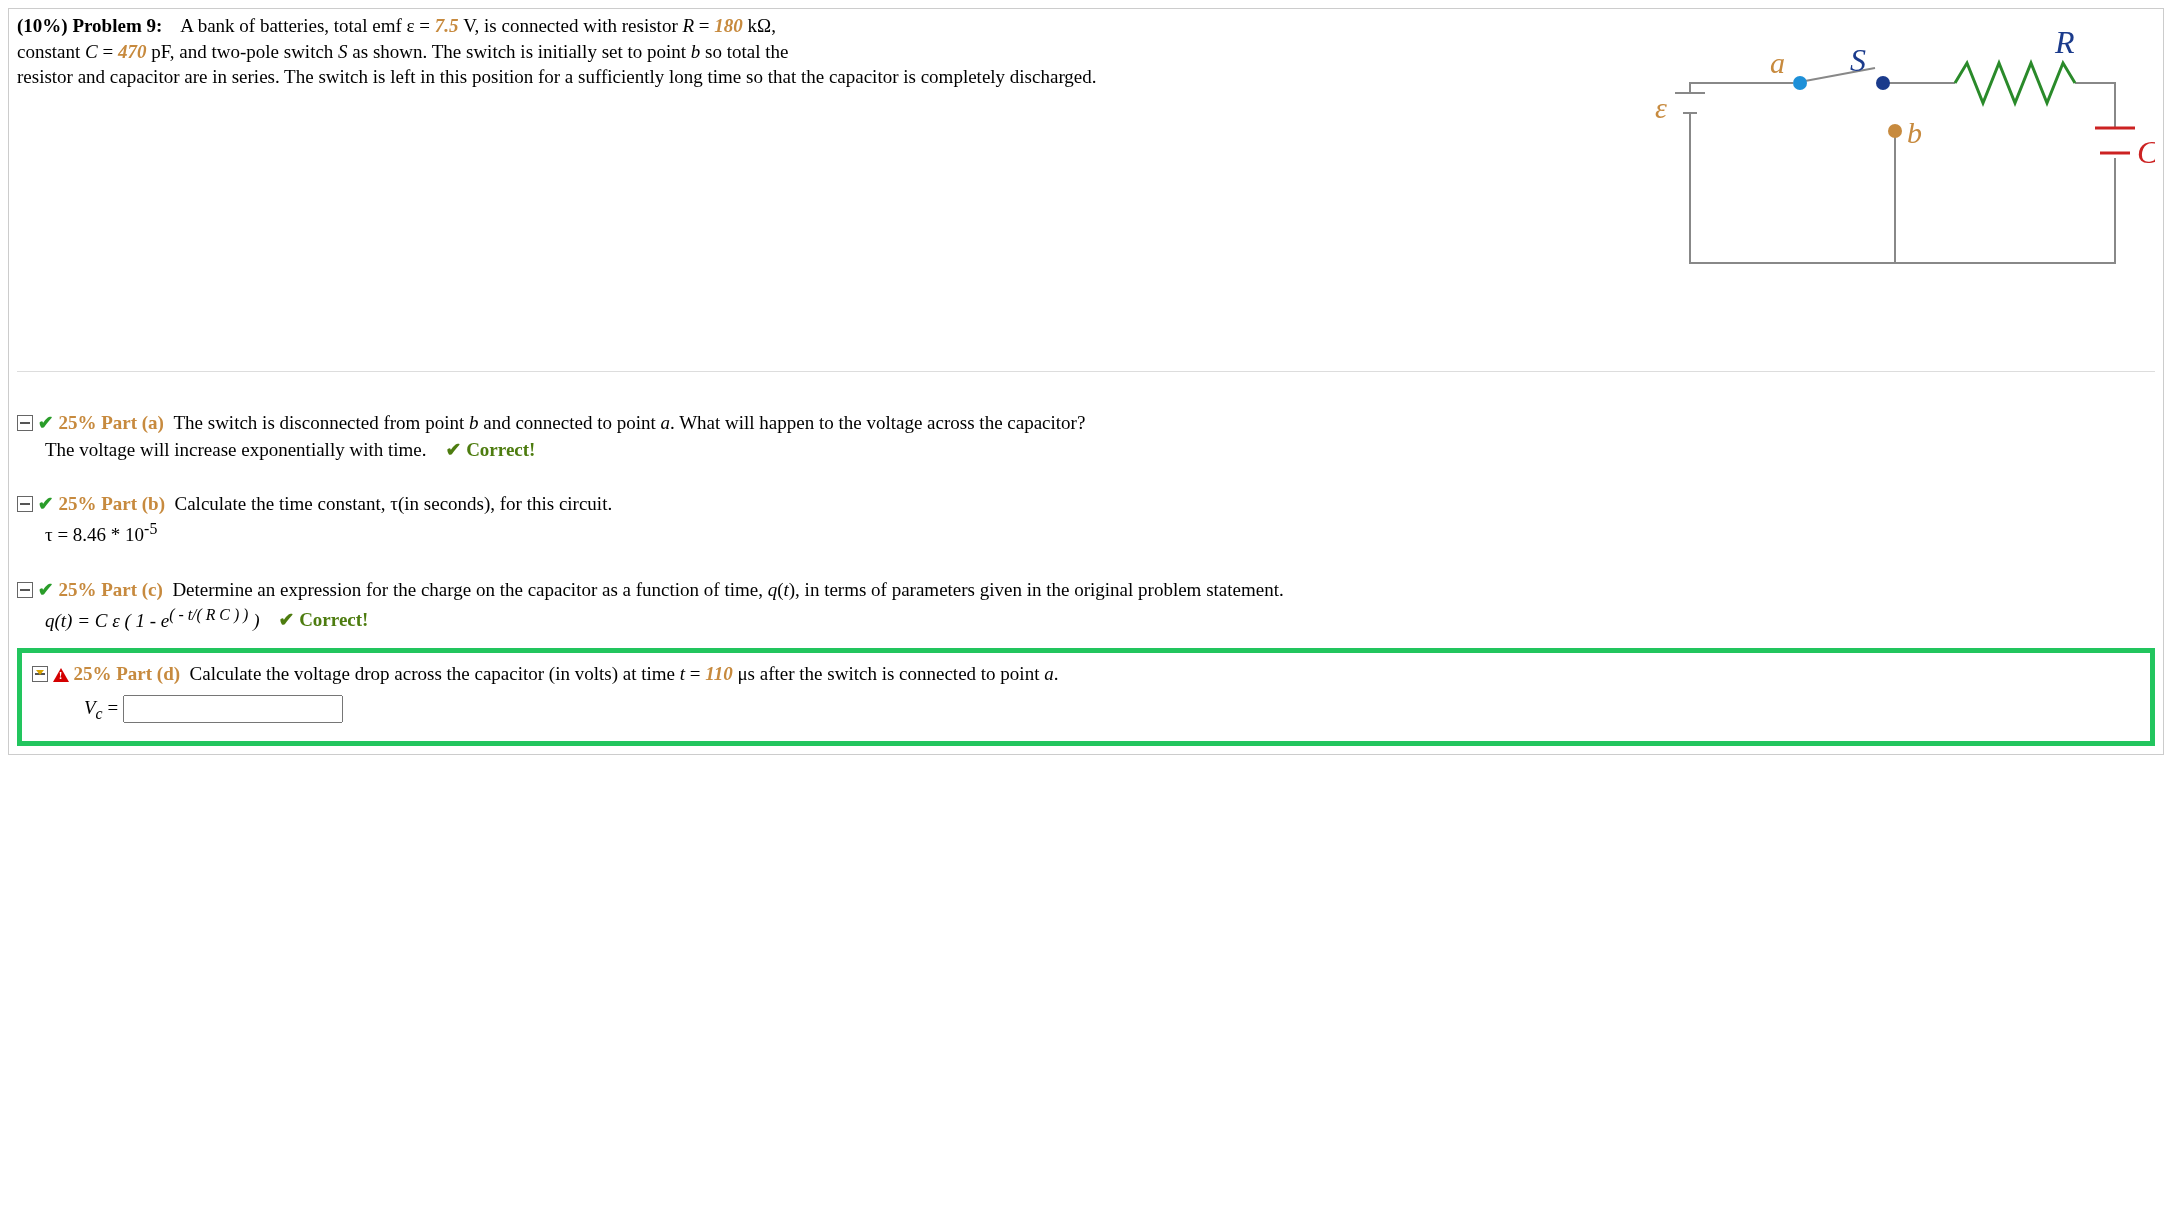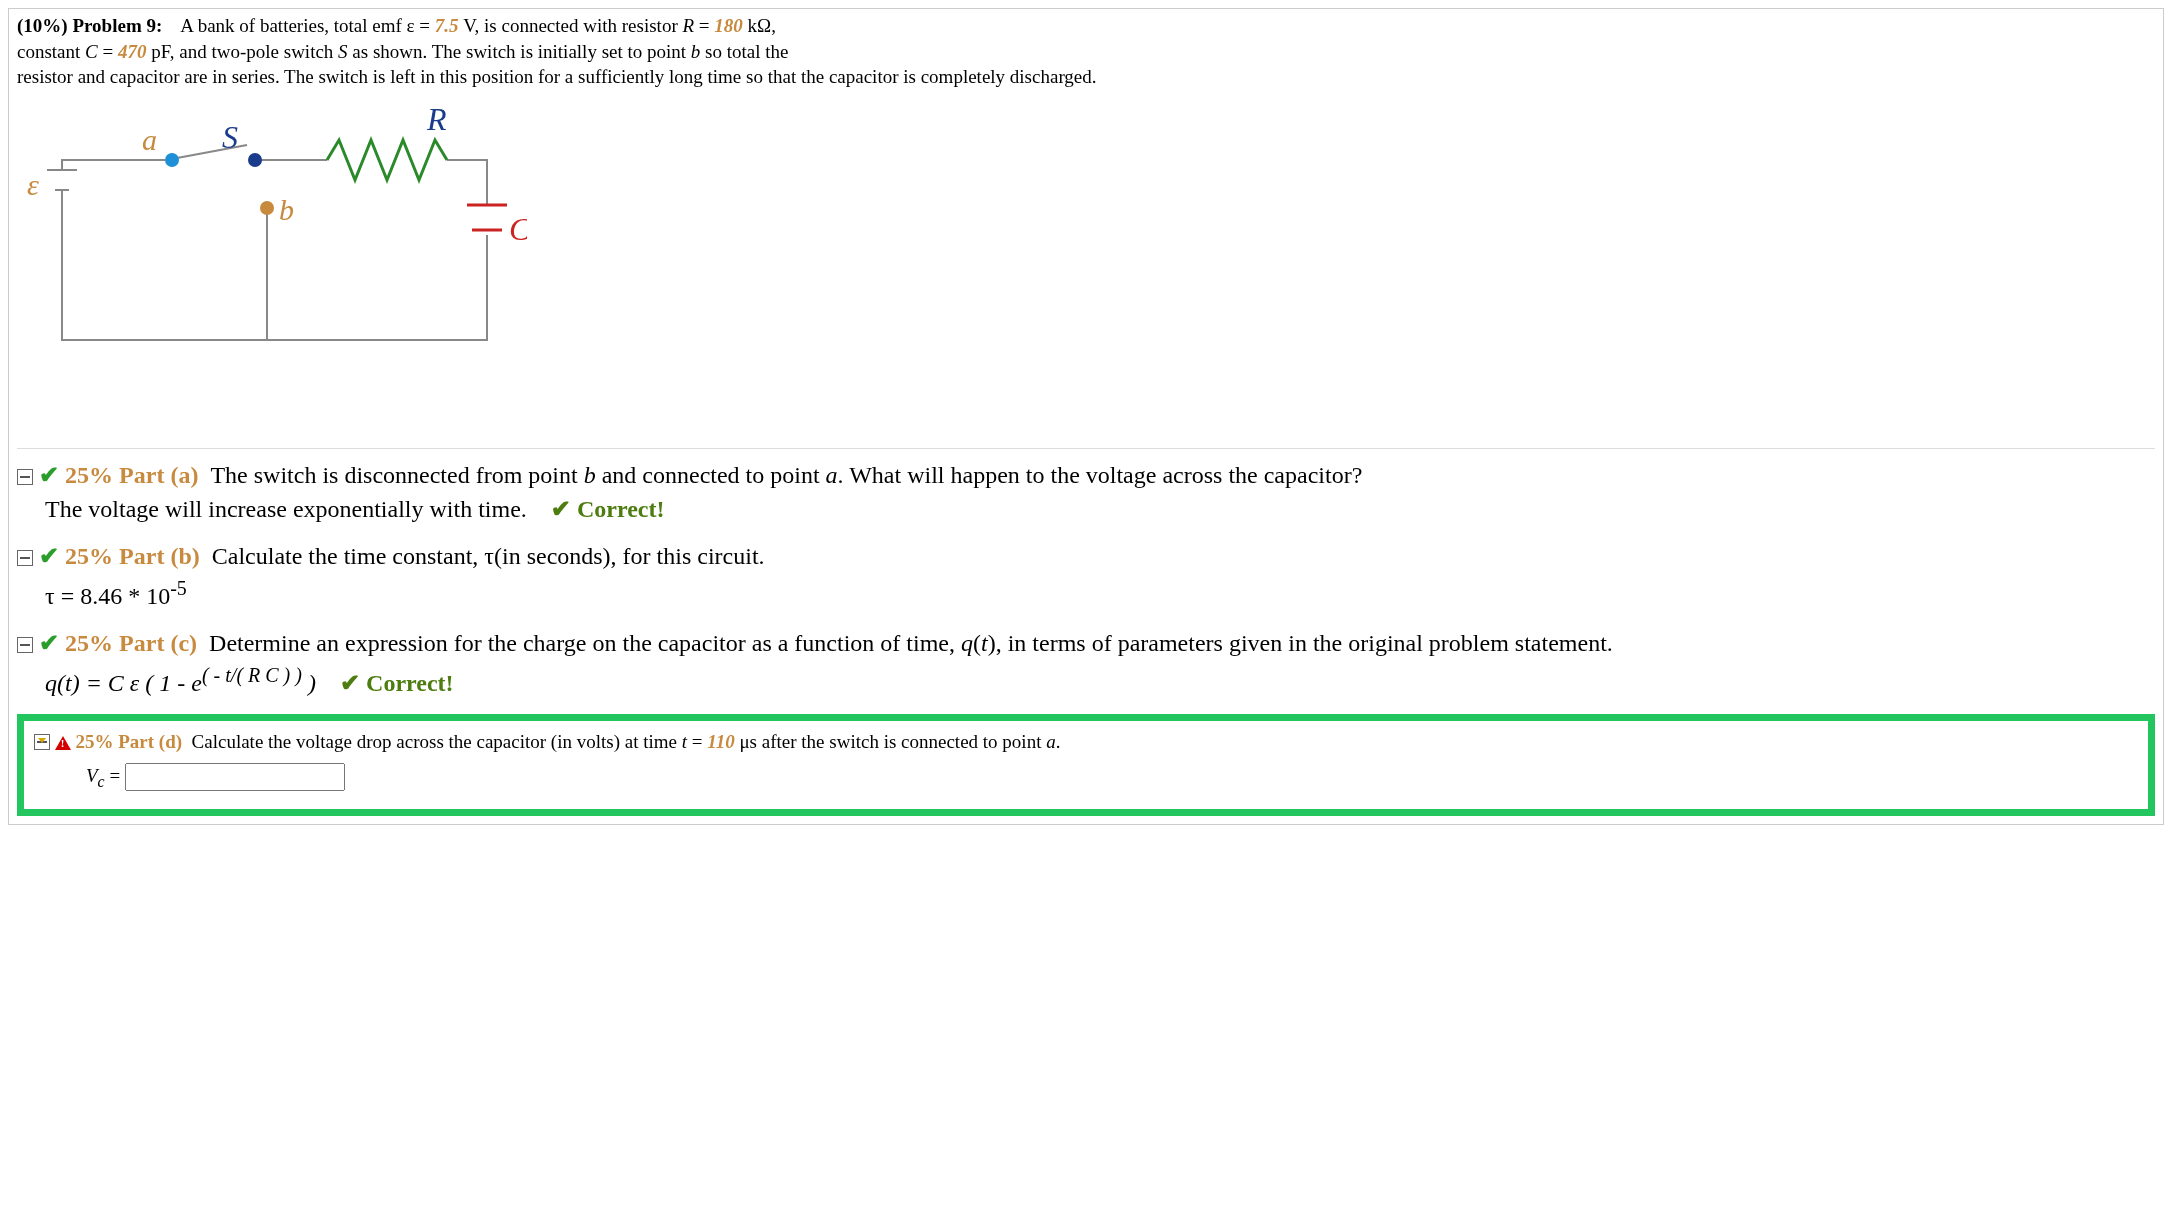--- a/index.html
+++ b/index.html
@@ -10,21 +10,20 @@
     background: #fff;
     color: #000;
   }
   .container {
     border: 1px solid #ccc;
     padding: 4px 8px 8px 8px;
   }
   .problem-header {
     display: flex;
     align-items: flex-start;
-    flex-direction: column;
   }
   .problem-text {
     flex: 1;
     line-height: 1.35;
     padding-right: 20px;
   }
   .circuit-holder {
     width: 510px;
     height: 290px;
     flex-shrink: 0;
@@ -41,22 +40,23 @@
     font-size:17px;
     color:#555;
   }
   .parts-block {
     border-top: 1px solid #ddd;
     margin-top: 8px;
     padding-top: 10px;
   }
   .part {
     margin-bottom: 14px;
-    font-size: 24px;
+    font-size: 19px;
     line-height: 1.4;
+    margin-top: 28px;
   }
   .icon-toggle {
     display:inline-block;
     width:14px; height:14px;
     border:1px solid #666;
     background:#fff;
     vertical-align:-2px;
     position:relative;
   }
   .icon-toggle::before{
@@ -93,21 +93,21 @@
     position:absolute;
     left:-2px; top:1px;
     color:#fff;
     font-size:11px;
     font-weight:bold;
   }
   .partlabel { color:#c78a3e; font-weight:bold;}
   .correct { color:#4d7c0f; font-weight:bold;}
   .answer-line { margin-left:28px; }
   .part-d-box {
-    border:7px solid #22c55e;
+    border:5px solid #22c55e;
     padding:10px 10px 18px 10px;
     margin-top:6px;
   }
   .vc-input {
     margin-left:52px;
     margin-top:10px;
   }
   input[type=text]{
     width:210px;
     height:22px;

